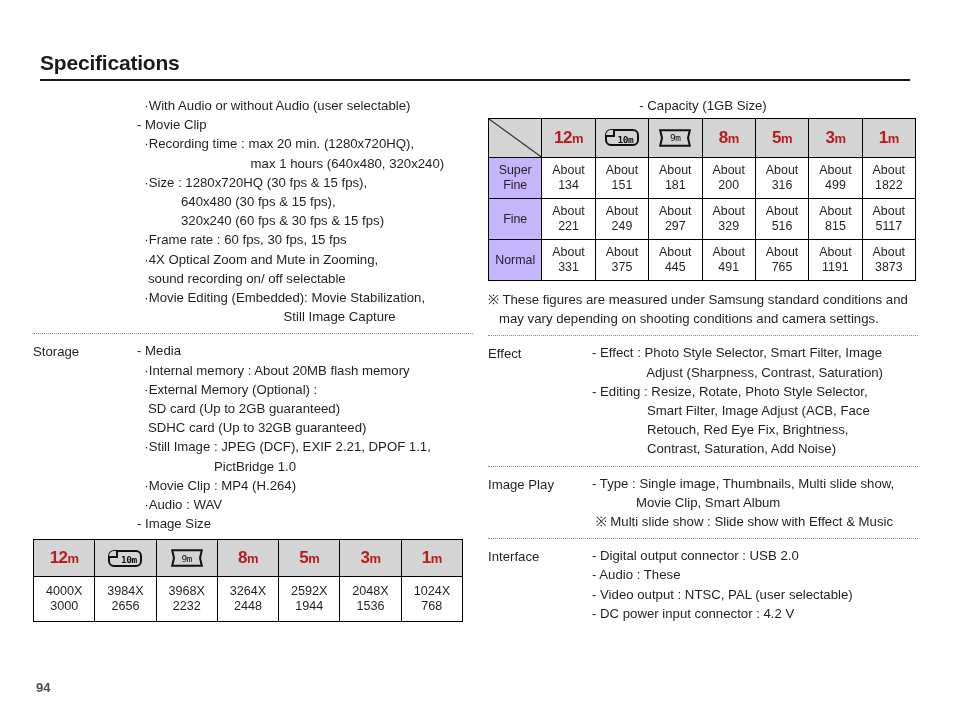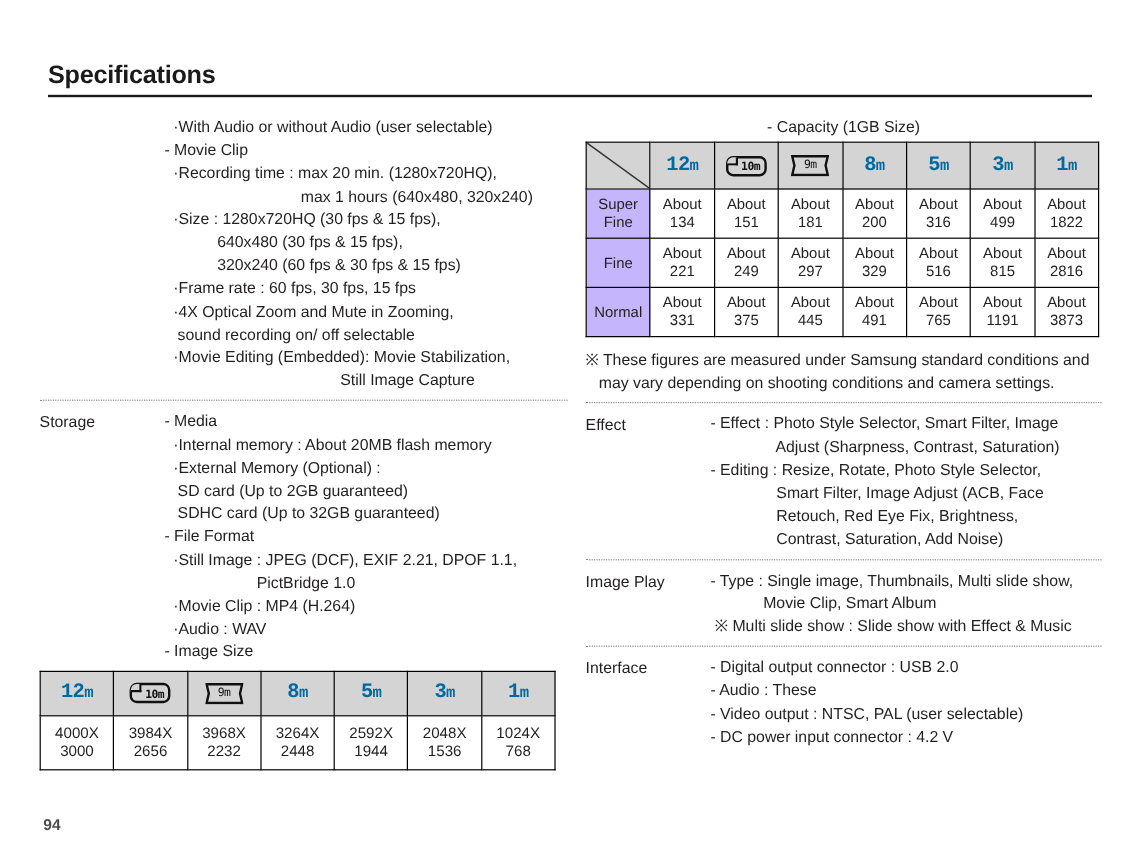--- a/index.html
+++ b/index.html
@@ -121,24 +121,24 @@
     display: block;
     width: 100%;
     height: 100%;
     position: absolute;
     left: 0; top: 0;
   }
 
   
   .res-ico {
     display: inline-block;
-    font-family: Liberation Mono, monospace;
+    font-family: Liberation Sans, sans-serif;
     font-weight: bold;
     letter-spacing: -0.5px;
-    color: #0369a1;
+    color: #b91c1c;
   }
   .res-plain {
     font-size: 17px;
     line-height: 17px;
   }
   .res-plain .u { font-size: 13px; }
 
   .ico-box {
     display: inline-flex;
     align-items: flex-end;
@@ -231,21 +231,20 @@
   <div class="dots wide"></div>
 
   <div class="spec-row">
     <div class="spec-label">Storage</div>
     <div class="spec-body">
         <div class="ln">- Media</div>
         <div class="ln">  ·Internal memory : About 20MB flash memory</div>
         <div class="ln">  ·External Memory (Optional) :</div>
         <div class="ln">   SD card (Up to 2GB guaranteed)</div>
         <div class="ln">   SDHC card (Up to 32GB guaranteed)</div>
-        <div class="ln">- File Format</div>
         <div class="ln">  ·Still Image : JPEG (DCF), EXIF 2.21, DPOF 1.1,</div>
         <div class="ln">                     PictBridge 1.0</div>
         <div class="ln">  ·Movie Clip : MP4 (H.264)</div>
         <div class="ln">  ·Audio : WAV</div>
         <div class="ln">- Image Size</div>
       </div>
   </div>
 
   <div style="margin-top:6px;">
     <table id="image-size-table" class="spec-table">
@@ -391,21 +390,21 @@
         <td>
             <div>About</div>
             <div>516</div>
           </td>
         <td>
             <div>About</div>
             <div>815</div>
           </td>
         <td>
             <div>About</div>
-            <div>2816</div>
+            <div>5117</div>
           </td>
       </tr>
       <tr>
         <td class="qual-cell">
             <div>Normal</div>
           </td>
         <td>
             <div>About</div>
             <div>331</div>
           </td>

